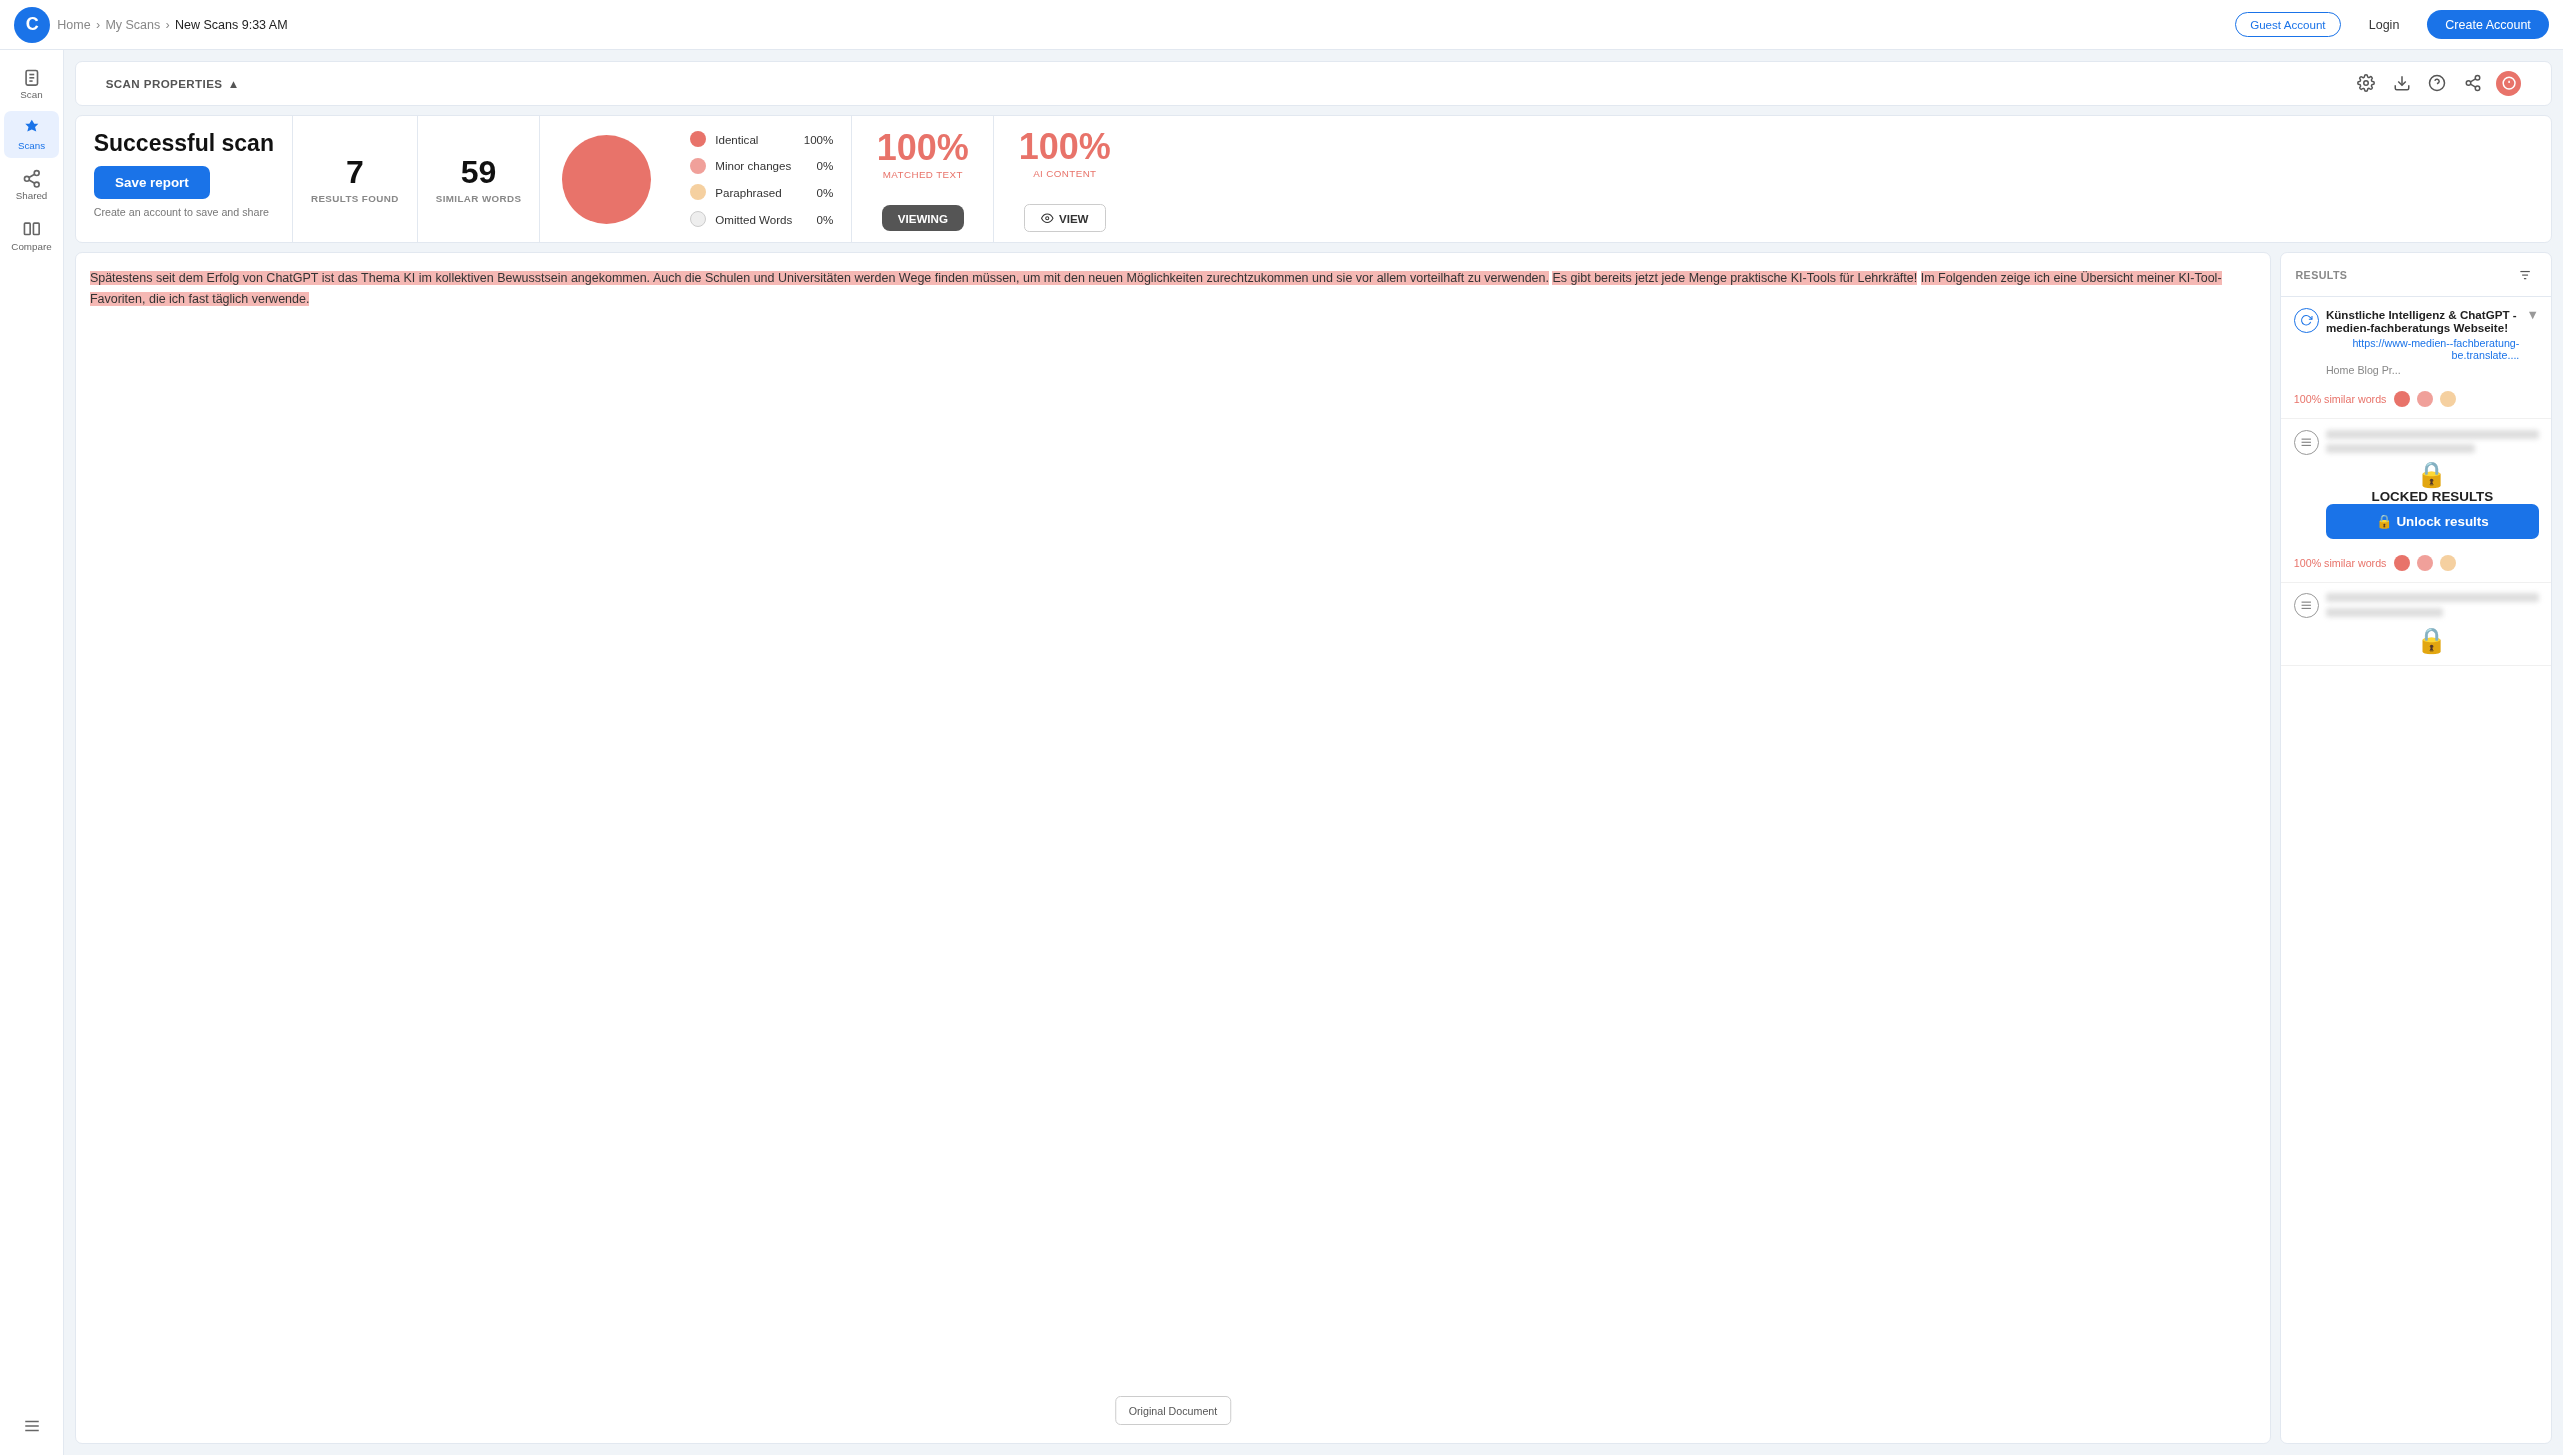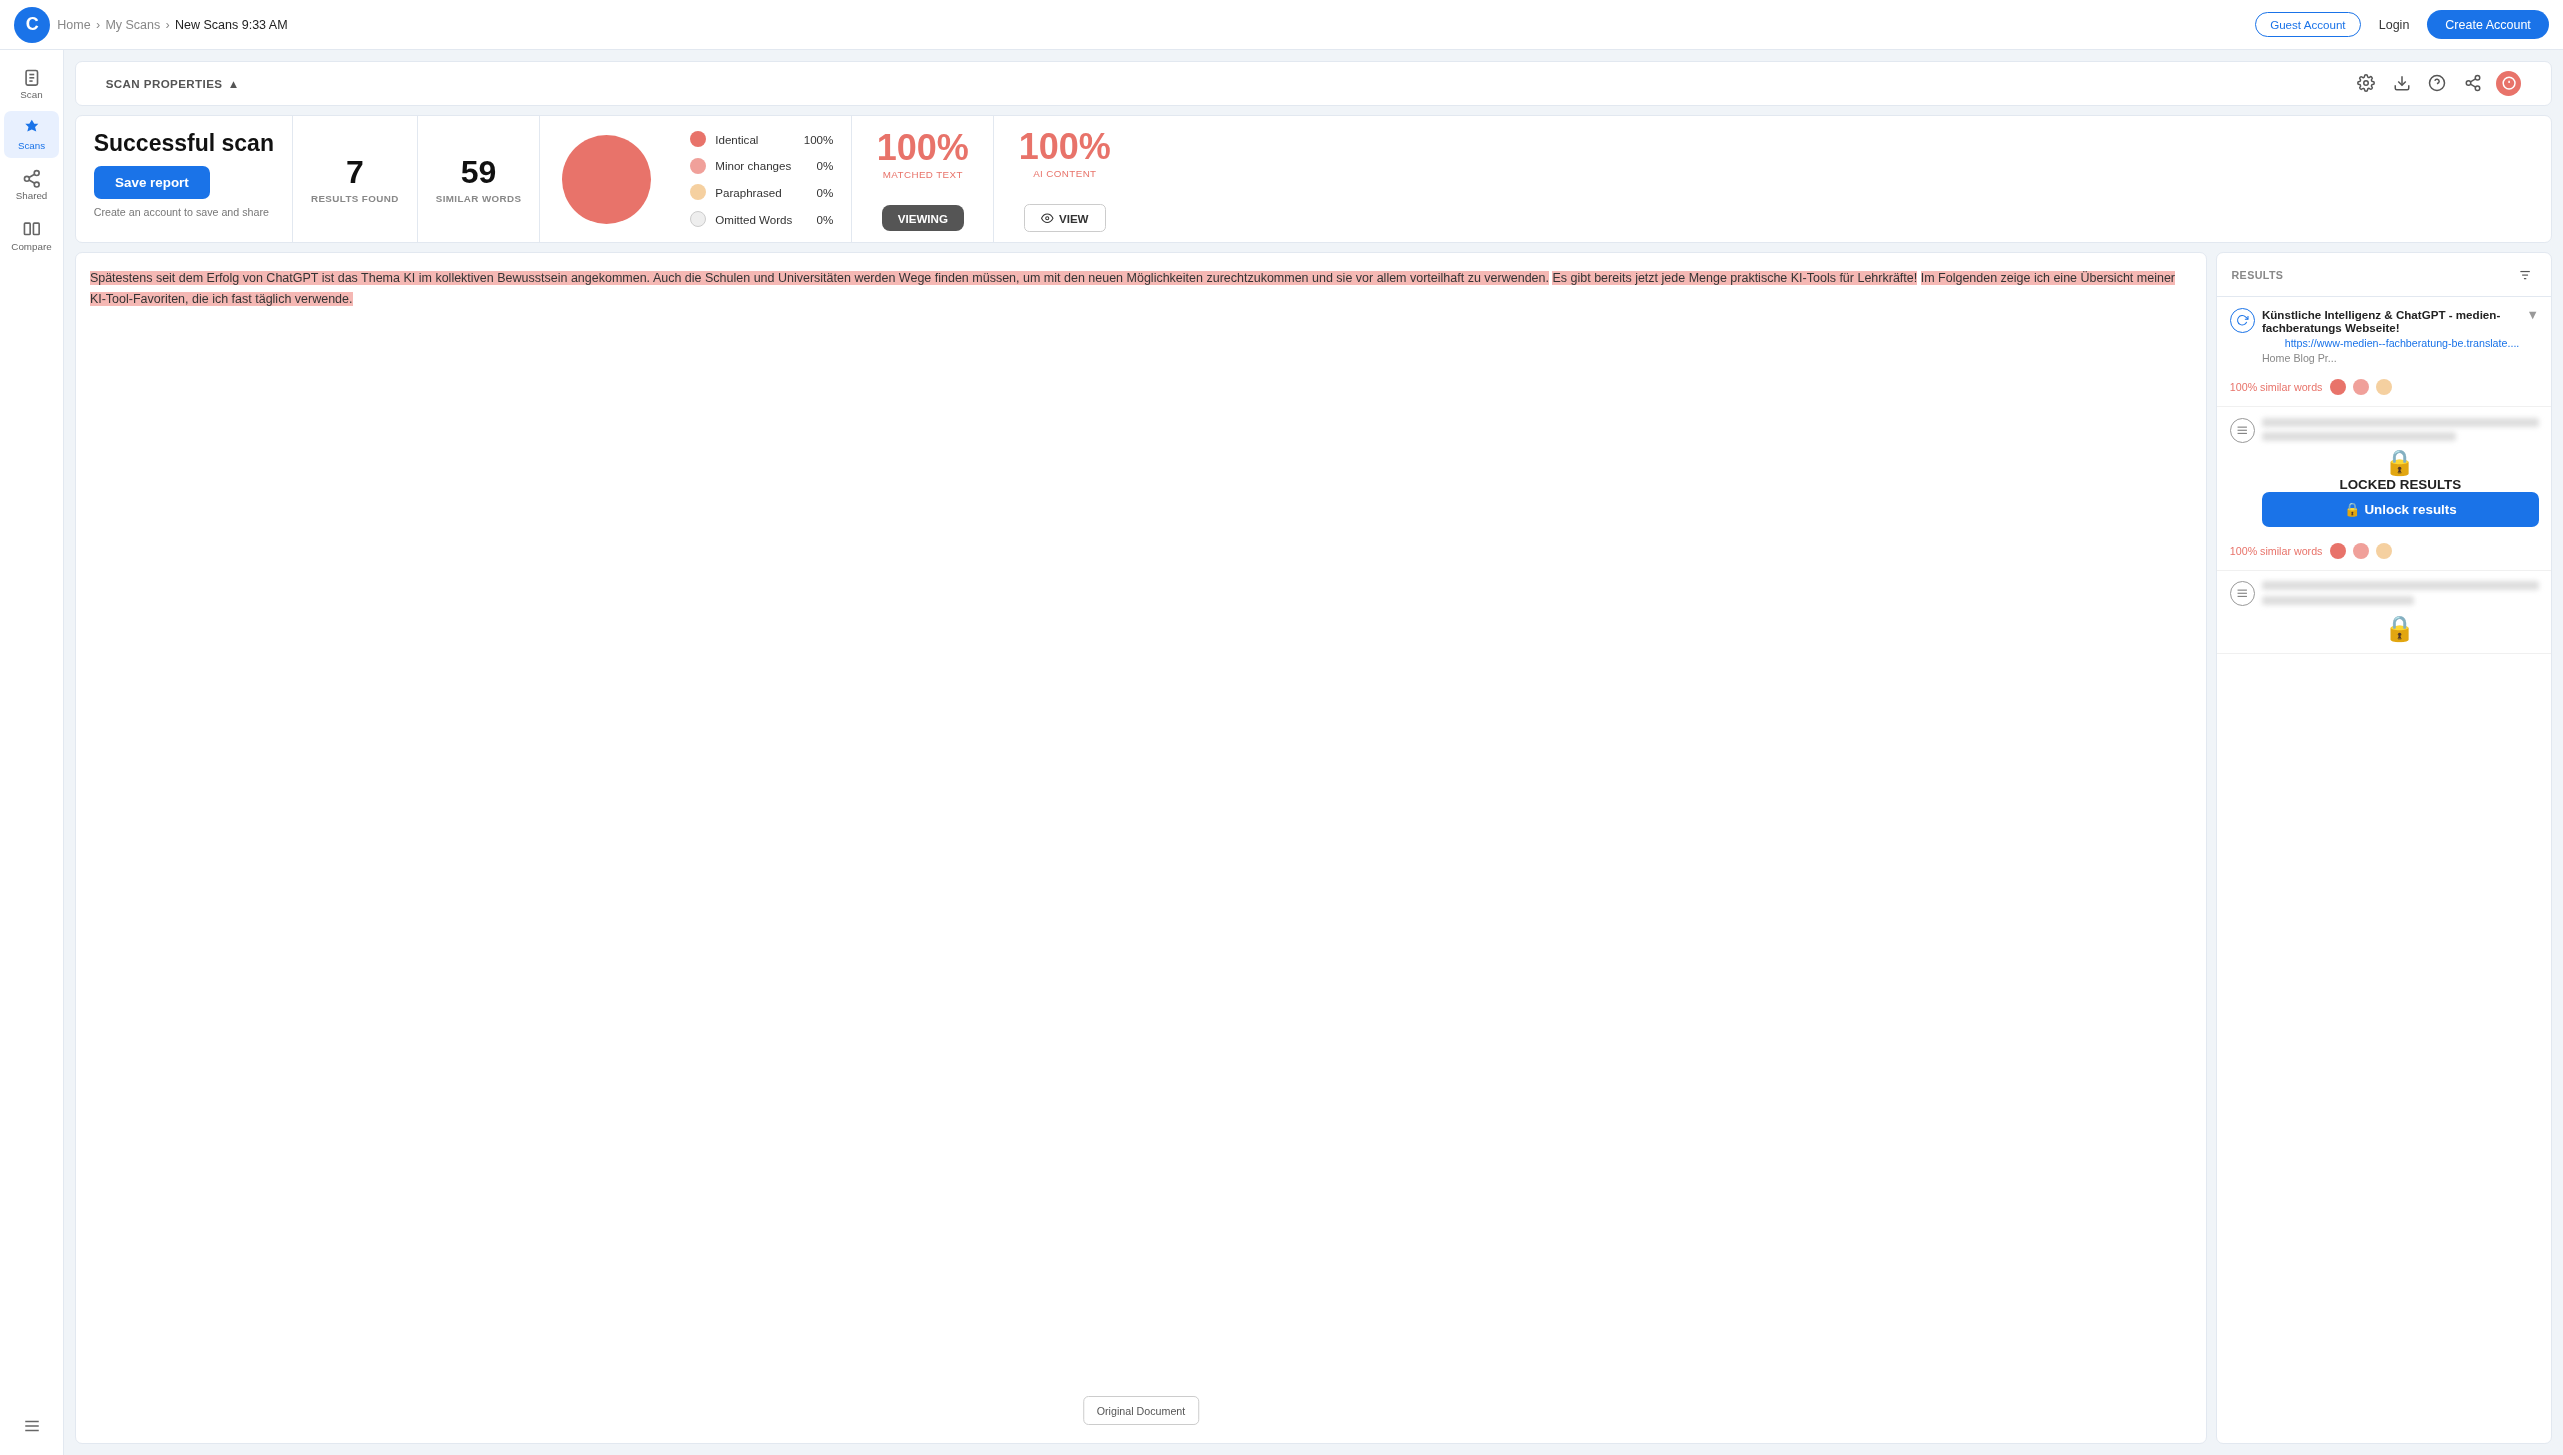--- a/index.html
+++ b/index.html
@@ -13,21 +13,21 @@
     }
     .top-nav-left { display: flex; align-items: center; gap: 7.1px; }
     .logo {
       width: 36px; height: 36px; border-radius: 50%; background: #1a73e8;
       display: flex; align-items: center; justify-content: center;
       color: white; font-weight: bold; font-size: 18px; flex-shrink: 0;
     }
     .breadcrumb { display: flex; align-items: center; gap: 5.3px; font-size: 12.5px; color: #555; }
     .breadcrumb span { color: #888; }
     .breadcrumb .active { color: #222; font-weight: 500; }
-    .top-nav-right { display: flex; align-items: center; gap: 18px; }
+    .top-nav-right { display: flex; align-items: center; gap: 28px; }
     .btn-guest {
       border: 0.9px solid #1a73e8; color: #1a73e8; background: white;
       padding: 5.3px 14.2px; border-radius: 18px; font-size: 11.6px; cursor: pointer;
     }
     .btn-login { background: none; border: none; font-size: 12.5px; color: #333; cursor: pointer; }
     .btn-create {
       background: #1a73e8; color: white; border: none;
       padding: 7.1px 18px; border-radius: 19.6px; font-size: 12.5px; cursor: pointer; font-weight: 500;
     }
 
@@ -125,21 +125,21 @@
     .text-area-content { padding: 14.2px; flex: 1; overflow-y: auto; font-size: 12.5px; line-height: 1.7; color: #333; position: relative; }
     .highlight-red { background: #f5b8b4; }
     .original-doc-label {
       position: absolute; bottom: 18px; left: 50%; transform: translateX(-50%);
       background: white; border: 0.9px solid #ccc; padding: 4.5px 12.5px;
       border-radius: 5.3px; font-size: 10.7px; color: #555;
     }
 
     
     .results-panel {
-      width: 336px; background: white; border-radius: 7.1px; border: 0.9px solid #e2e8f0;
+      width: 272px; background: white; border-radius: 7.1px; border: 0.9px solid #e2e8f0;
       display: flex; flex-direction: column;
     }
     .result-item { border-bottom: 0.9px solid #f0f0f0; }
     .result-item-header { padding: 10.7px 12.5px; display: flex; align-items: flex-start; gap: 7.1px; }
     .result-icon { width: 25px; height: 25px; border-radius: 50%; border: 1.8px solid #ccc; display: flex; align-items: center; justify-content: center; flex-shrink: 0; color: #666; font-size: 10.7px; }
     .result-icon.refresh { border-color: #1a73e8; color: #1a73e8; }
     .result-icon.list { border-color: #999; color: #777; }
     .result-content { flex: 1; }
     .result-title { font-size: 11.6px; font-weight: 700; color: #222; margin-bottom: 2.7px; }
     .result-url { font-size: 10.7px; color: #1a73e8; margin-bottom: 2.7px; text-align: right; }

